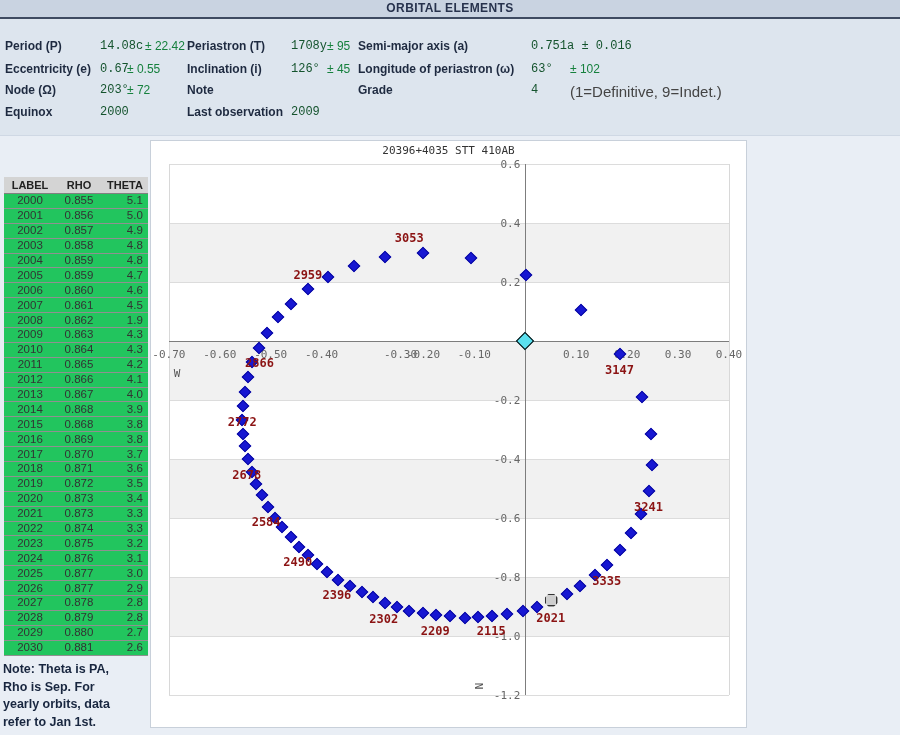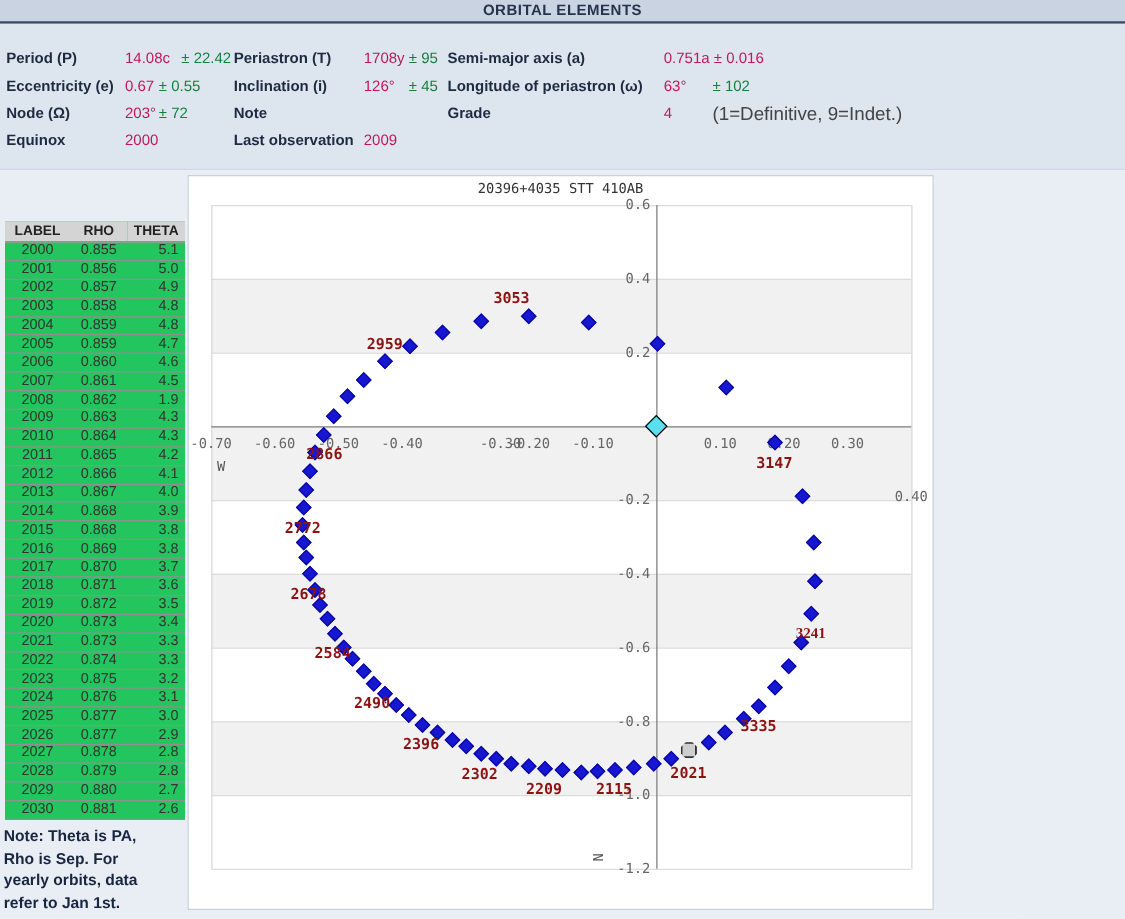--- a/index.html
+++ b/index.html
@@ -16,21 +16,21 @@
     text-align:center;line-height:17px;
     font-size:12px;font-weight:bold;color:#27324d;letter-spacing:.4px;
   }
   
   .elements{
     position:absolute;left:0;top:19px;width:900px;height:116px;
     background:#dde5ee;border-bottom:1px solid #cfd8e4;
   }
   .el-label,.el-value,.el-error,.el-hint{position:absolute;white-space:nowrap;font-size:12px;}
   .el-label{font-weight:bold;color:#1e2a40;}
-  .el-value{color:#be185d;}
+  .el-value{color:#14532d;font-family:Liberation Mono, monospace;}
   .el-error{color:#15803d;}
   .el-hint{color:#444;font-size:15px;}
   
   .eph-table{
     position:absolute;left:4px;top:177px;
     border-collapse:collapse;background:#22c55e;
     font-size:11.5px;color:#333;
   }
   .eph-table th{
     background:#d4d4d4;color:#222;font-size:11px;font-weight:bold;
@@ -336,21 +336,21 @@
       <div class="x-tick" style="left: 17.86px; top: 207px;">-0.70</div>
       <div class="x-tick" style="left: 68.78px; top: 207px;">-0.60</div>
       <div class="x-tick" style="left: 119.7px; top: 207px;">-0.50</div>
       <div class="x-tick" style="left: 170.62px; top: 207px;">-0.40</div>
       <div class="x-tick" style="left: 221.54px; top: 207px; margin-left: 28px;">-0.30</div>
       <div class="x-tick" style="left: 272.46px; top: 207px;">-0.20</div>
       <div class="x-tick" style="left: 323.38px; top: 207px;">-0.10</div>
       <div class="x-tick" style="left: 425.22px; top: 207px;">0.10</div>
       <div class="x-tick" style="left: 476.14px; top: 207px;">0.20</div>
       <div class="x-tick" style="left: 527.06px; top: 207px;">0.30</div>
-      <div class="x-tick" style="left: 577.98px; top: 207px; margin-top: 43px;">0.40</div>
+      <div class="x-tick" style="left: 577.98px; top: 207px;">0.40</div>
       <div class="y-tick" style="left: 369.3px; top: 23.24px;">0.6</div>
       <div class="y-tick" style="left: 369.3px; top: 82.16px;">0.4</div>
       <div class="y-tick" style="left: 369.3px; top: 141.08px;">0.2</div>
       <div class="y-tick" style="left: 369.3px; top: 258.92px;">-0.2</div>
       <div class="y-tick" style="left: 369.3px; top: 317.84px;">-0.4</div>
       <div class="y-tick" style="left: 369.3px; top: 376.76px;">-0.6</div>
       <div class="y-tick" style="left: 369.3px; top: 435.68px;">-0.8</div>
       <div class="y-tick" style="left: 369.3px; top: 494.6px;">-1.0</div>
       <div class="y-tick" style="left: 369.3px; top: 553.52px;">-1.2</div>
       <div class="axis-letter" style="left: 26.0072px; top: 232.111px;">W</div>
@@ -422,16 +422,16 @@
       <div class="epoch-label" style="left: 232.742px; top: 477.808px;">2302</div>
       <div class="epoch-label" style="left: 185.896px; top: 453.945px;">2396</div>
       <div class="epoch-label" style="left: 146.688px; top: 420.95px;">2490</div>
       <div class="epoch-label" style="left: 115.117px; top: 380.884px;">2584</div>
       <div class="epoch-label" style="left: 95.7676px; top: 334.338px;">2678</div>
       <div class="epoch-label" style="left: 91.1848px; top: 280.72px;">2772</div>
       <div class="epoch-label" style="left: 108.498px; top: 221.8px;">2866</div>
       <div class="epoch-label" style="left: 156.872px; top: 134.304px;">2959</div>
       <div class="epoch-label" style="left: 258.202px; top: 96.5954px;">3053</div>
       <div class="epoch-label" style="left: 468.502px; top: 229.165px;">3147</div>
-      <div class="epoch-label" style="left: 497.526px; top: 365.86px; font-family: Liberation Serif, serif;">3241</div>
+      <div class="epoch-label" style="left: 497.526px; top: 365.86px;">3241</div>
       <div class="epoch-label" style="left: 455.772px; top: 439.804px;">3335</div>
     </div>
 </div>
 
 </body></html>

